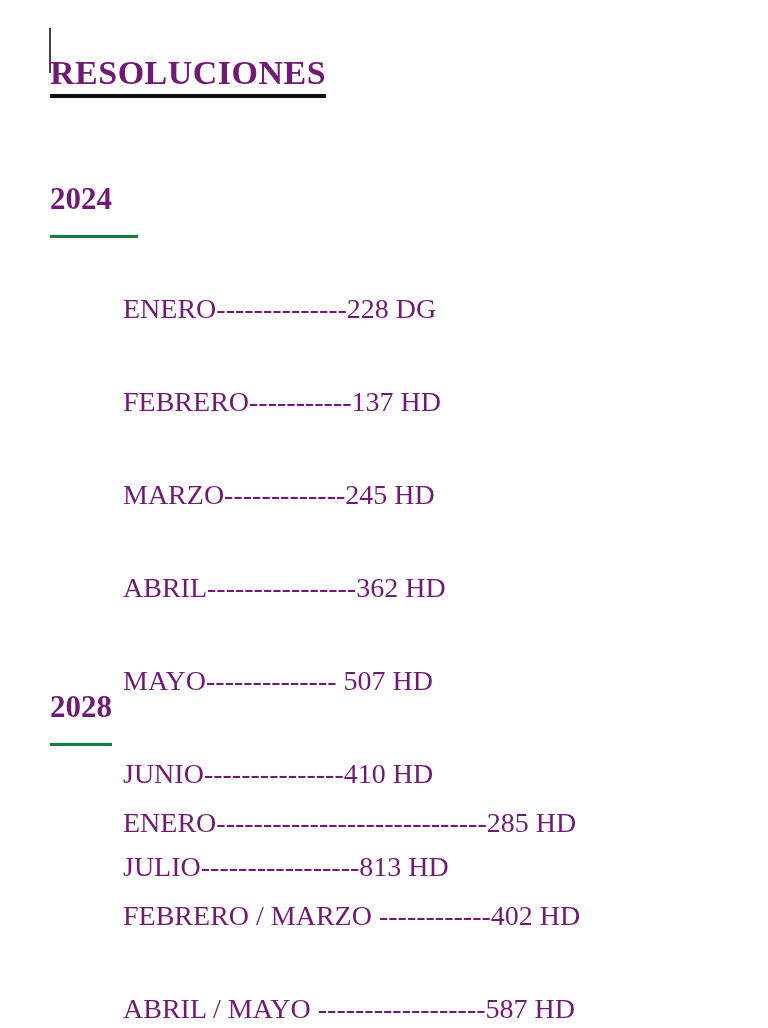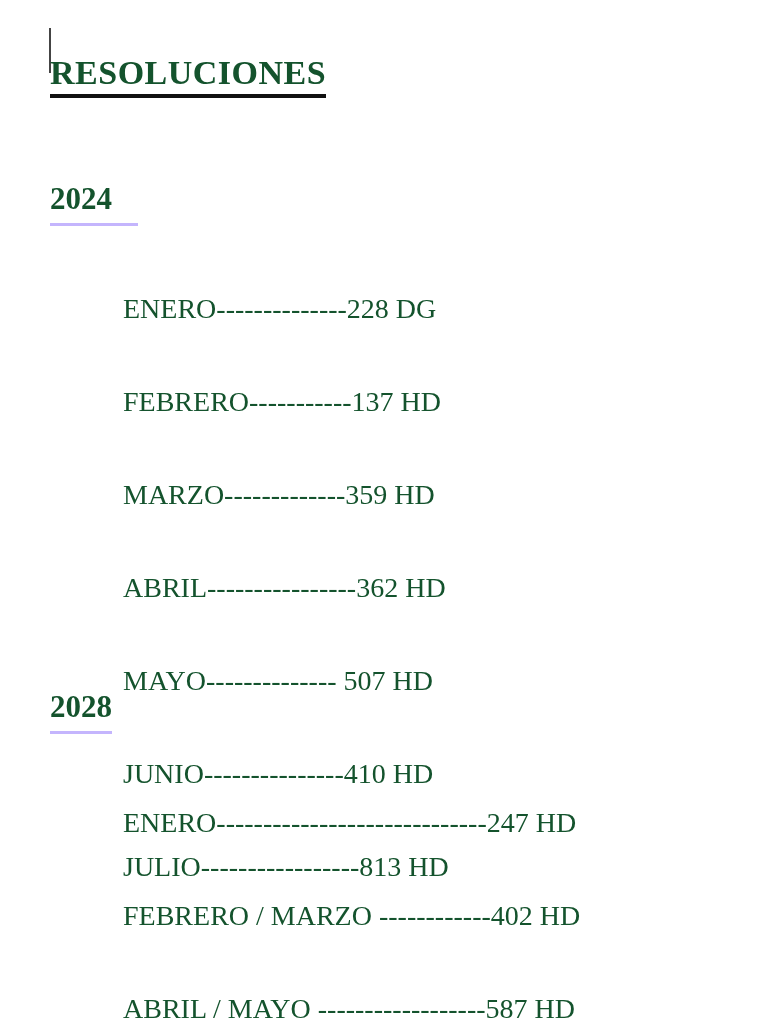--- a/index.html
+++ b/index.html
@@ -7,21 +7,21 @@
     padding: 0;
     background: #ffffff;
   }
   .page {
     position: relative;
     width: 768px;
     height: 1028px;
     background: #ffffff;
     overflow: hidden;
     font-family: "Liberation Serif", "DejaVu Serif", serif;
-    color: #14532d;
+    color: #701a75;
   }
   
   .caret {
     position: absolute;
     left: 49px;
     top: 28px;
     width: 2px;
     height: 45px;
     background: #444444;
   }
@@ -43,22 +43,22 @@
   .year-heading {
     position: absolute;
     left: 50px;
     font-size: 31px;
     font-weight: bold;
     line-height: 36px;
     white-space: pre;
   }
   .year-heading .u {
     display: inline-block;
-    border-bottom: 3px solid #c4b5fd;
-    padding-bottom: 6px;
+    border-bottom: 3px solid #15803d;
+    padding-bottom: 18px;
   }
   .year-2024 { top: 155px; }
   .year-2024 .u { padding-right: 26px; }
   .year-2025 { top: 663px; }
   .entry-list {
     position: absolute;
     left: 123px;
     font-size: 28px;
     line-height: 31px;
     white-space: pre;
@@ -76,35 +76,35 @@
 
   <div class="caret"></div>
 
   <h1 class="doc-title"><span class="u">RESOLUCIONES</span></h1>
 
   <h2 class="year-heading year-2024"><span class="u">2024</span></h2>
 
   <div class="entry-list list-2024">
     <div>ENERO--------------228 DG</div>
     <div>FEBRERO-----------137 HD</div>
-    <div>MARZO-------------359 HD</div>
+    <div>MARZO-------------245 HD</div>
     <div>ABRIL----------------362 HD</div>
     <div>MAYO-------------- 507 HD</div>
     <div>JUNIO---------------410 HD</div>
     <div>JULIO-----------------813 HD</div>
     
     
     
     
   </div>
 
   <h2 class="year-heading year-2025"><span class="u">2028</span></h2>
 
   <div class="entry-list list-2025">
-    <div>ENERO-----------------------------247 HD</div>
+    <div>ENERO-----------------------------285 HD</div>
     <div>FEBRERO / MARZO ------------402 HD</div>
     <div>ABRIL / MAYO ------------------587 HD</div>
     
     
     
     
   </div>
 
 </div>
 

